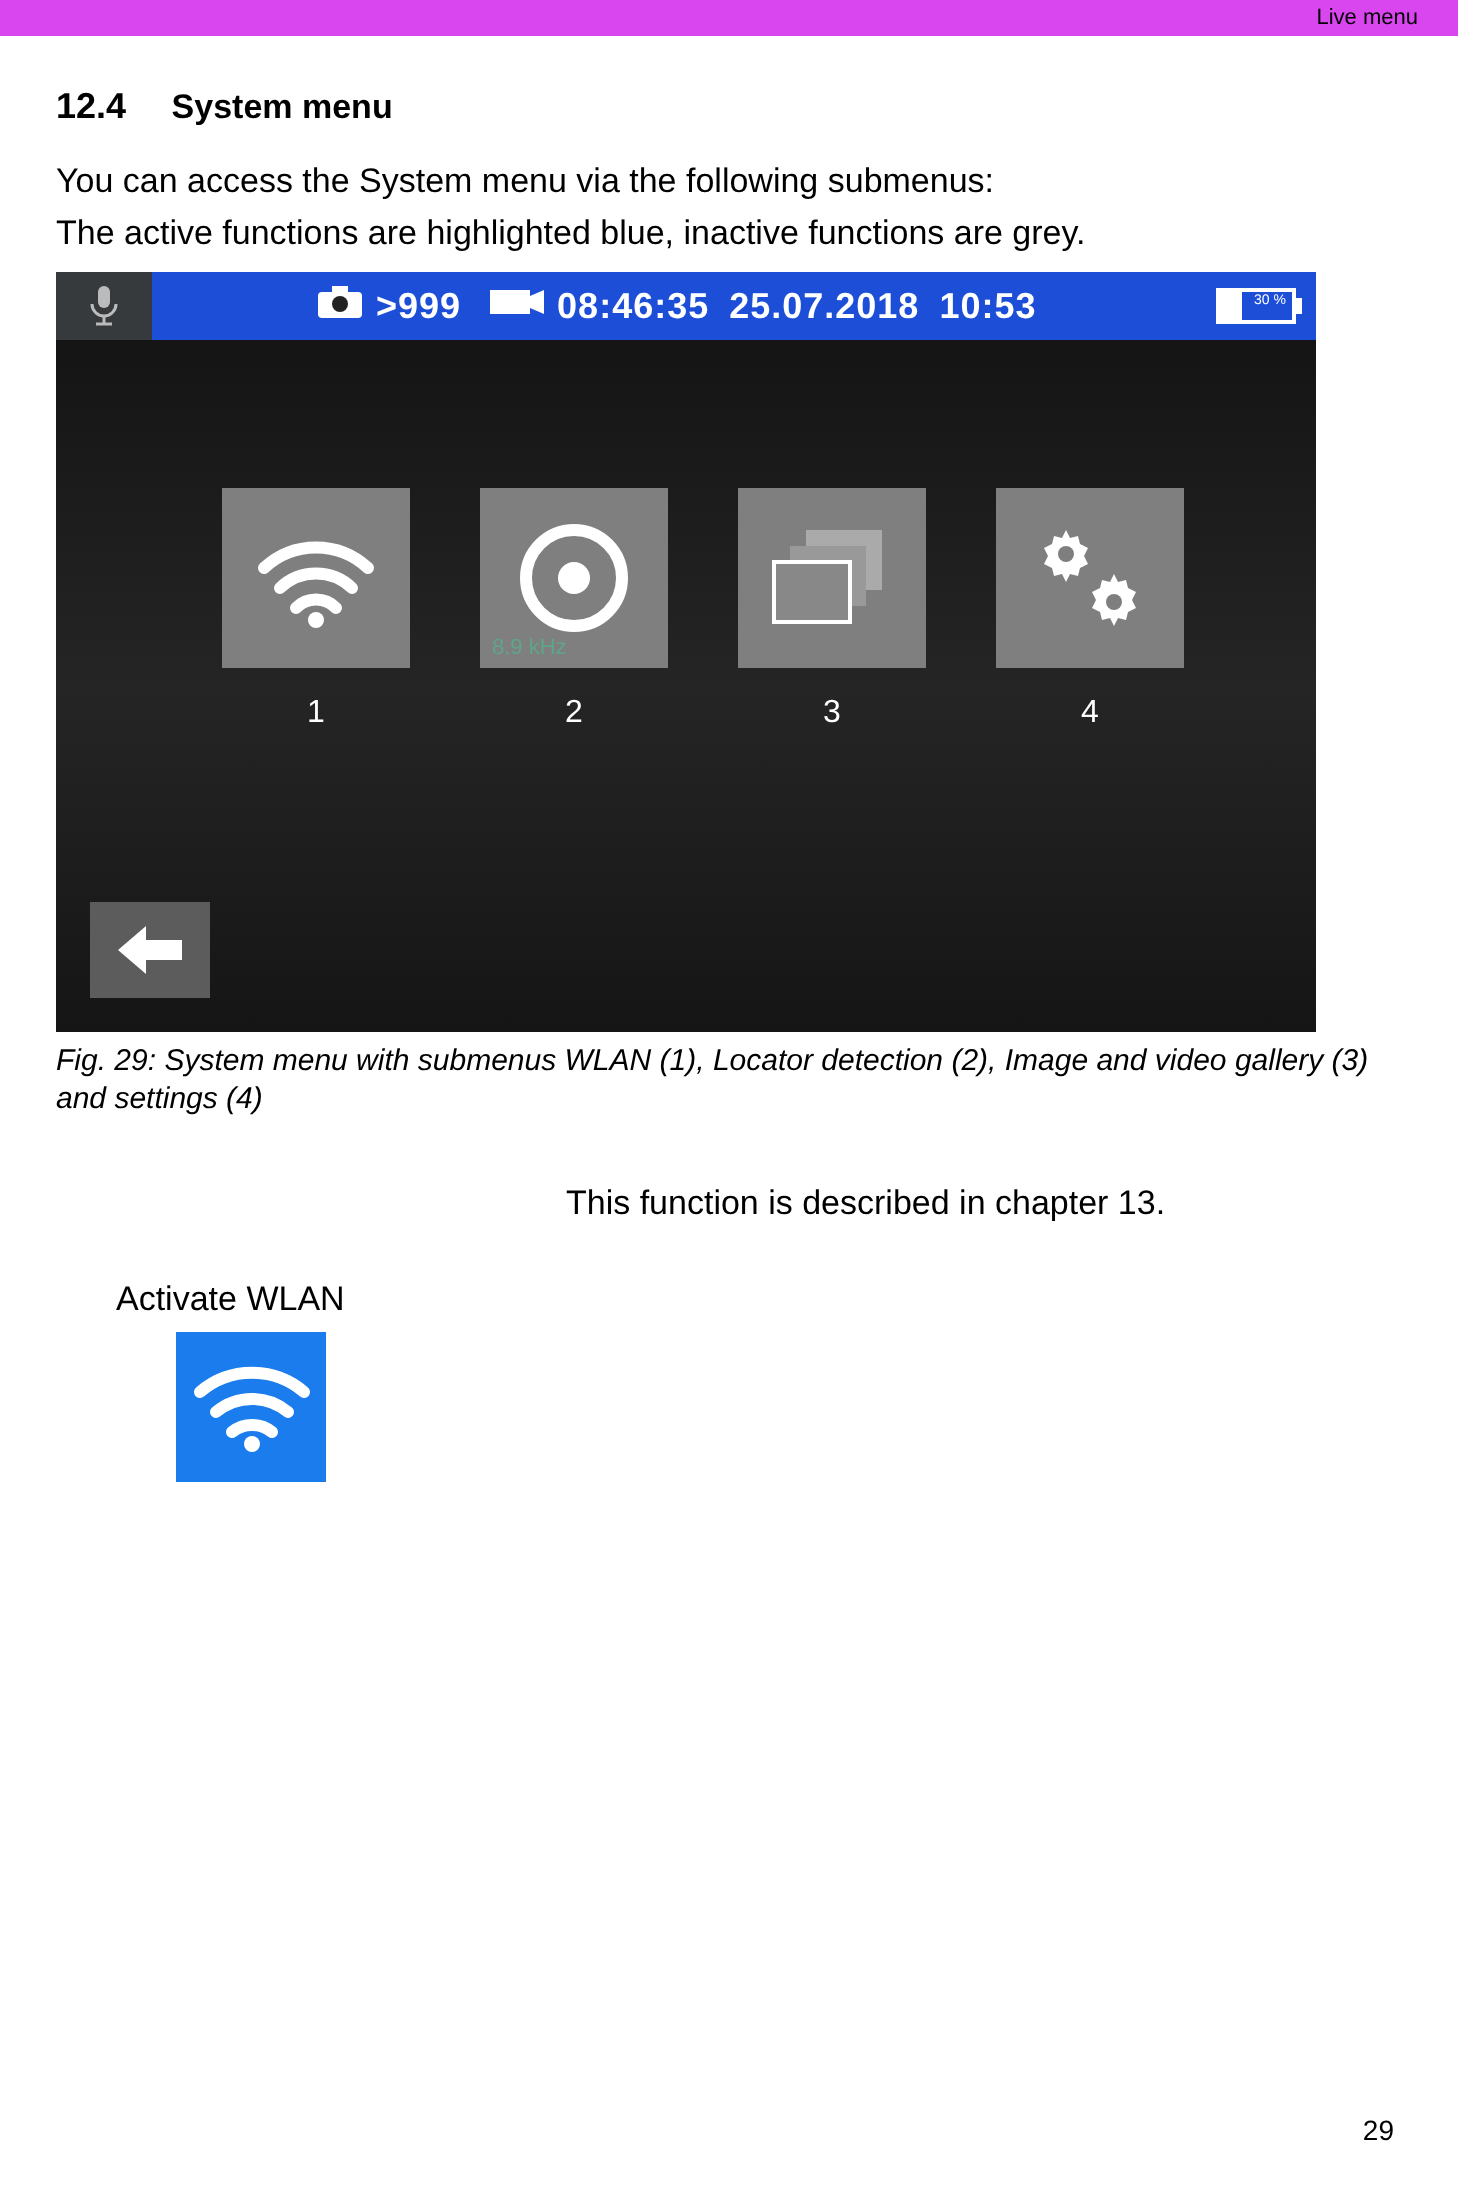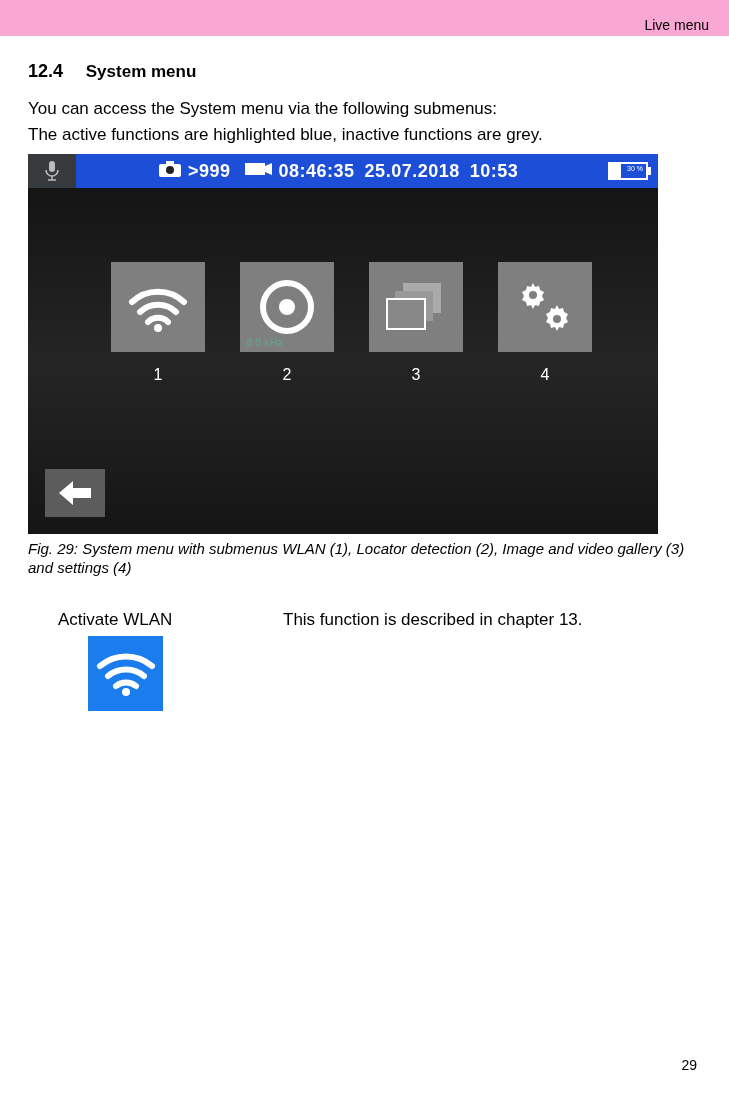--- a/index.html
+++ b/index.html
@@ -4,24 +4,24 @@
   <style>
     * { margin: 0; padding: 0; box-sizing: border-box; }
     body {
       width: 729px;
       height: 1093px;
       font-family: Arial, Helvetica, sans-serif;
       background: #fff;
       position: relative;
     }
     .header-band {
-      background: #f9a8d4;
-      padding: 17px 20px 3px 0;
+      background: #d946ef;
+      padding: 3px 20px 3px 0;
       text-align: right;
-      font-size: 14px;
+      font-size: 11px;
     }
     .content {
       padding: 25px 28px 0 28px;
     }
     .section-heading {
       font-weight: bold;
       font-size: 17px;
       margin-bottom: 16px;
     }
     .sect-num { font-size: 18px; margin-right: 18px; }
@@ -109,20 +109,21 @@
       margin-top: 6px;
       color: #000;
     }
     .two-col {
       margin-top: 32px;
       display: flex;
       align-items: flex-start;
     }
     .left-col {
       width: 255px;
+      margin-top: 48px;
     }
     .activate-label {
       font-size: 17px;
       margin-left: 30px;
       margin-bottom: 6px;
     }
     .wlan-icon-box {
       width: 75px;
       height: 75px;
       background: #1b7ced;

